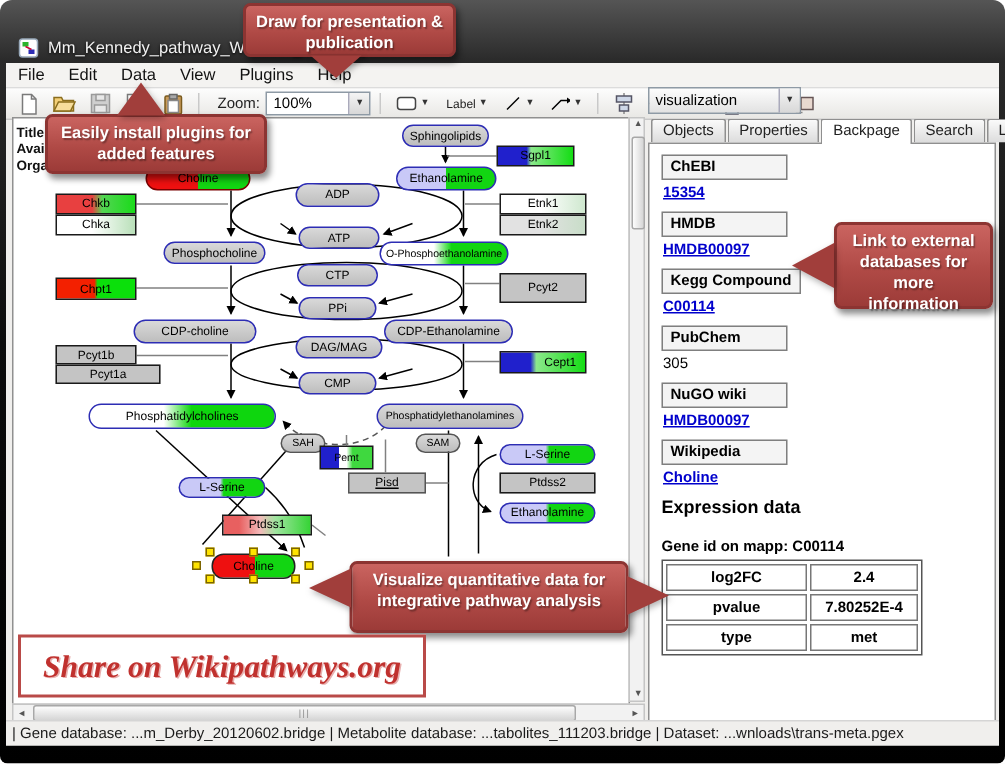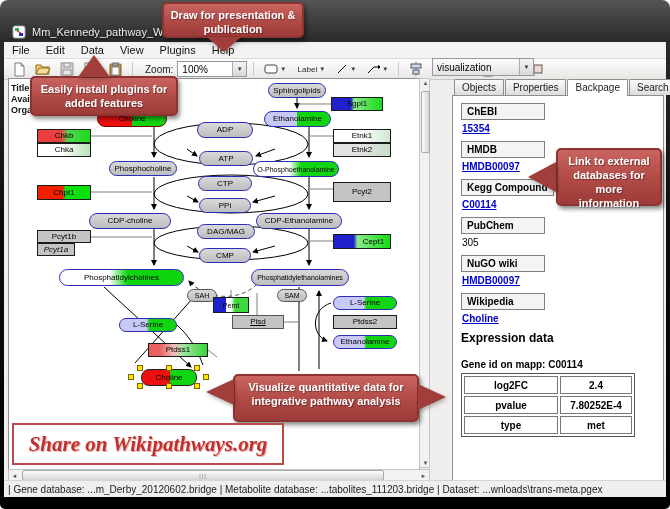--- a/index.html
+++ b/index.html
@@ -28,21 +28,21 @@
   .graybox{background:#c4c4c4;}
   .canvasinfo{position:absolute;left:2px;top:4px;font-size:9px;font-weight:bold;color:#111;line-height:11px;}
   .handle{position:absolute;width:6px;height:6px;background:#ffe400;border:1px solid #7c6400;box-sizing:border-box;z-index:6;}
   
   .vscroll{position:absolute;left:415px;top:36px;width:11px;height:390px;background:#f2f2f2;border:1px solid #c5c5c5;box-sizing:border-box;}
   .hscroll{position:absolute;left:4px;top:427px;width:422px;height:13px;background:#f2f2f2;border:1px solid #c5c5c5;box-sizing:border-box;display:flex;align-items:center;}
   .sarrow{font-size:6px;color:#555;width:11px;text-align:center;}
   .hthumb{height:9px;background:linear-gradient(#fdfdfd,#d5d5d5);border:1px solid #a8a8a8;border-radius:2px;flex:0 0 360px;margin-left:2px;display:flex;align-items:center;justify-content:center;font-size:6px;color:#888;letter-spacing:1px;}
   .vthumb{position:absolute;left:1px;top:12px;width:7px;height:60px;background:linear-gradient(90deg,#fdfdfd,#d5d5d5);border:1px solid #a8a8a8;border-radius:2px;}
   
-  #panel{position:absolute;left:428px;top:36px;right:2px;bottom:16px;margin-left:20px;}
+  #panel{position:absolute;left:428px;top:36px;right:2px;bottom:16px;}
   .tabs{position:absolute;top:0;left:2px;right:0;height:17px;display:flex;align-items:flex-end;font-size:10px;}
   .tab{padding:2px 7px 2px;border:1px solid #8f8f8f;border-bottom:none;background:linear-gradient(#fafafa,#dcdcdc);margin-right:1px;border-radius:2px 2px 0 0;color:#222;}
   .tab.active{background:#fff;position:relative;top:1px;padding-bottom:3px;z-index:3;}
   .pcontent{position:absolute;top:17px;left:0;right:0;bottom:0;background:#fff;border:1px solid #8f8f8f;padding:7px 6px 0 8px;overflow:hidden;font-size:10px;}
   .sechead{display:inline-block;border:1px solid #7f7f7f;background:#f4f4f4;font-weight:bold;font-size:10px;color:#000;padding:2px 5px;min-width:72px;}
   .secval{margin:3px 0 7px 1px;font-weight:bold;font-size:10px;}
   .link{color:#0000cc;text-decoration:underline;cursor:pointer;}
   .exph{font-weight:bold;font-size:12px;margin:6px 0 0 0;}
   .mapp{font-weight:bold;font-size:10px;margin:14px 0 3px 0;}
   table.expr{border:1px solid #555;border-spacing:2px;background:#fff;}
@@ -282,21 +282,21 @@
       <div class="node gbox graybox" style="left:223px;top:236px;width:52px;height:14px;border-color:#555;text-decoration:underline;">Pisd</div>
       <div class="node pill" style="left:110px;top:239px;width:58px;height:14px;background:linear-gradient(to right,#c9c9f7 0 48%,#12d512 52%);">L-Serine</div>
       <div class="node gbox" style="left:139px;top:264px;width:60px;height:14px;background:linear-gradient(to right,#e86060 0 18%,#f4baba 42%,#9fe49f 60%,#35d435);">Ptdss1</div>
       <div class="node pill" style="left:324px;top:217px;width:64px;height:14px;background:linear-gradient(to right,#c9c9f7 0 48%,#12d512 52%);">L-Serine</div>
       <div class="node gbox graybox" style="left:324px;top:236px;width:64px;height:14px;">Ptdss2</div>
       <div class="node pill" style="left:324px;top:256px;width:64px;height:14px;background:linear-gradient(to right,#c9c9f7 0 48%,#12d512 52%);">Ethanolamine</div>
       <div class="node gbox" style="left:28px;top:50px;width:54px;height:14px;background:linear-gradient(to right,#e84040 0 45%,#53d553 58%,#1adb1a);">Chkb</div>
       <div class="node gbox" style="left:28px;top:64px;width:54px;height:14px;background:linear-gradient(to right,#ffffff 0 45%,#b9e0b9);">Chka</div>
       <div class="node gbox" style="left:28px;top:106px;width:54px;height:15px;background:linear-gradient(to right,#f32000 0 48%,#0be00b 52%);">Chpt1</div>
       <div class="node gbox graybox" style="left:28px;top:151px;width:54px;height:13px;">Pcyt1b</div>
-      <div class="node gbox graybox" style="left:28px;top:164px;width:38px;height:13px;font-style:italic;">Pcyt1a</div>
+      <div class="node gbox graybox" style="left:28px;top:164px;width:70px;height:13px;">Pcyt1a</div>
 
       <div class="node" style="left:132px;top:290px;width:56px;height:17px;border:1px solid #222;border-radius:8px;background:linear-gradient(to right,#ee1010 0 52%,#12d512 52%);z-index:5;">Choline</div>
       <div class="handle" style="left:128px;top:286px;"></div>
       <div class="handle" style="left:157px;top:286px;"></div>
       <div class="handle" style="left:185px;top:286px;"></div>
       <div class="handle" style="left:128px;top:304px;"></div>
       <div class="handle" style="left:157px;top:304px;"></div>
       <div class="handle" style="left:185px;top:304px;"></div>
       <div class="handle" style="left:119px;top:295px;"></div>
       <div class="handle" style="left:194px;top:295px;"></div>

